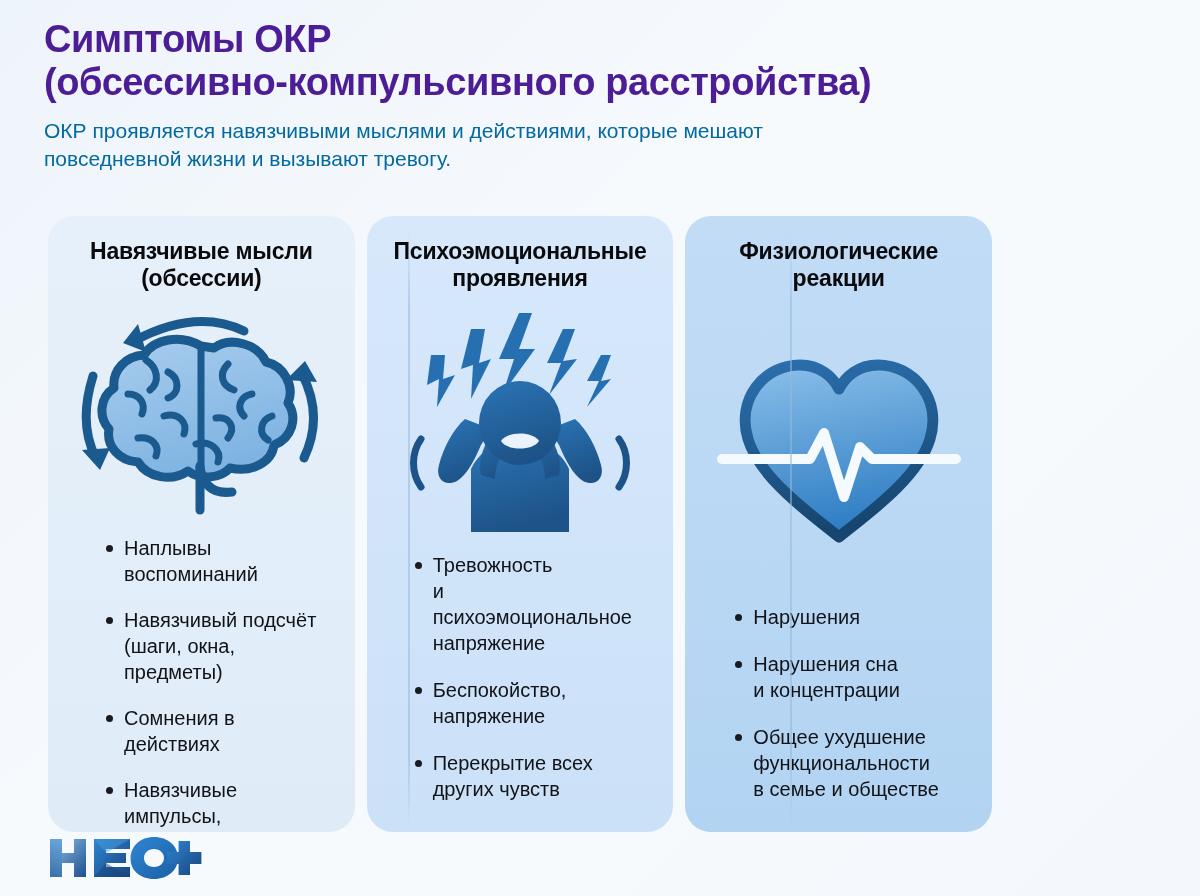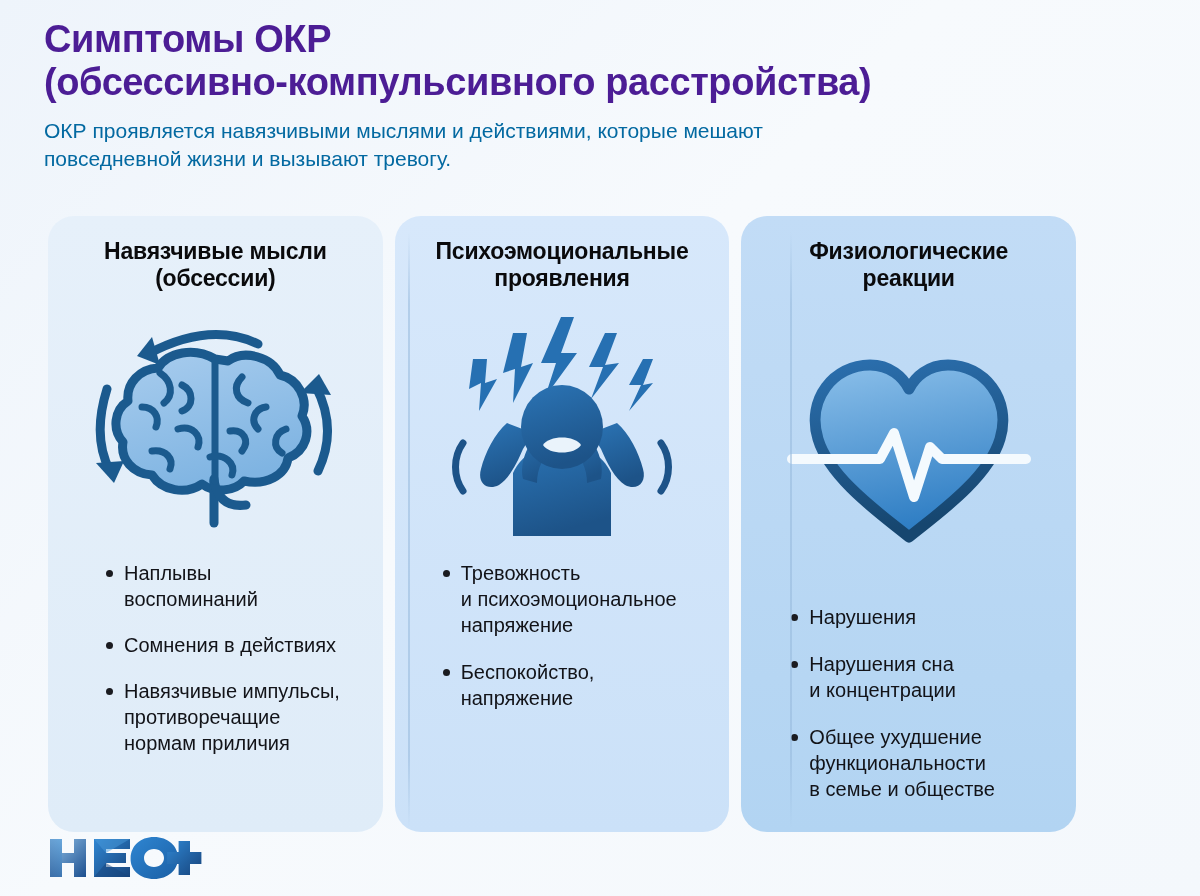--- a/index.html
+++ b/index.html
@@ -47,21 +47,21 @@
     font-weight: 400;
     max-width: 1030px;
     white-space: pre-line;
   }
 
   
   .cards {
     position: absolute;
     left: 48px;
     top: 216px;
-    width: 1028px;
+    width: 944px;
     height: 616px;
     display: flex;
     gap: 12px;
   }
   .card {
     position: relative;
     flex: 1 1 0;
     border-radius: 26px;
     box-sizing: border-box;
     padding: 22px 22px 18px 22px;
@@ -206,20 +206,22 @@
           <path d="M62 140 C76 138 84 148 80 158" fill="none" stroke="#1b5a8e" stroke-width="7" stroke-linecap="round"></path>
           <path d="M152 66 C142 76 146 88 158 92" fill="none" stroke="#1b5a8e" stroke-width="7" stroke-linecap="round"></path>
           <path d="M176 96 C164 98 160 110 168 118" fill="none" stroke="#1b5a8e" stroke-width="7" stroke-linecap="round"></path>
           <path d="M196 118 C184 122 182 136 192 142" fill="none" stroke="#1b5a8e" stroke-width="7" stroke-linecap="round"></path>
           <path d="M140 120 C154 118 160 130 152 140" fill="none" stroke="#1b5a8e" stroke-width="7" stroke-linecap="round"></path>
           <path d="M120 146 C134 142 146 152 142 164" fill="none" stroke="#1b5a8e" stroke-width="7" stroke-linecap="round"></path>
         </svg>
       </div>
       <ul class="bullets">
         <li><span class="dot"></span><span>Наплывы воспоминаний</span></li>
+        <li><span class="dot"></span><span>Навязчивый подсчёт
+(шаги, окна, предметы)</span></li>
         <li><span class="dot"></span><span>Сомнения в действиях</span></li>
         <li><span class="dot"></span><span>Навязчивые импульсы,
 противоречащие
 нормам приличия</span></li>
       </ul>
     </div>
 
     <div class="card card--c2">
       <h2 class="card-title">Психоэмоциональные
 проявления</h2>
@@ -257,20 +259,22 @@
           <path d="M26 132 C16 146 16 166 26 180" fill="none" stroke="#1d5388" stroke-width="7" stroke-linecap="round"></path>
           <path d="M224 132 C234 146 234 166 224 180" fill="none" stroke="#1d5388" stroke-width="7" stroke-linecap="round"></path>
         </svg>
       </div>
       <ul class="bullets">
         <li><span class="dot"></span><span>Тревожность
 и психоэмоциональное
 напряжение</span></li>
         <li><span class="dot"></span><span>Беспокойство,
 напряжение</span></li>
+        <li><span class="dot"></span><span>Перекрытие всех
+других чувств</span></li>
       </ul>
     </div>
 
     <div class="card card--c3">
       <h2 class="card-title">Физиологические
 реакции</h2>
       <div class="card-icon">
         <svg width="250" height="225" viewBox="0 0 250 225" aria-hidden="true">
           <defs>
             <linearGradient id="heartFill" x1="0" y1="0" x2="0.2" y2="1">

